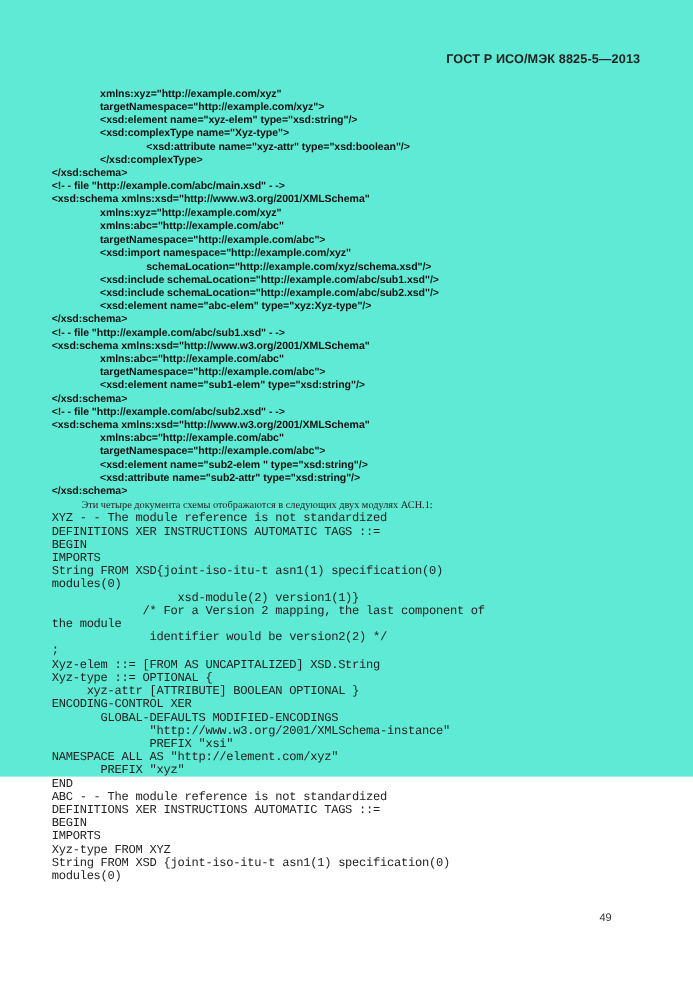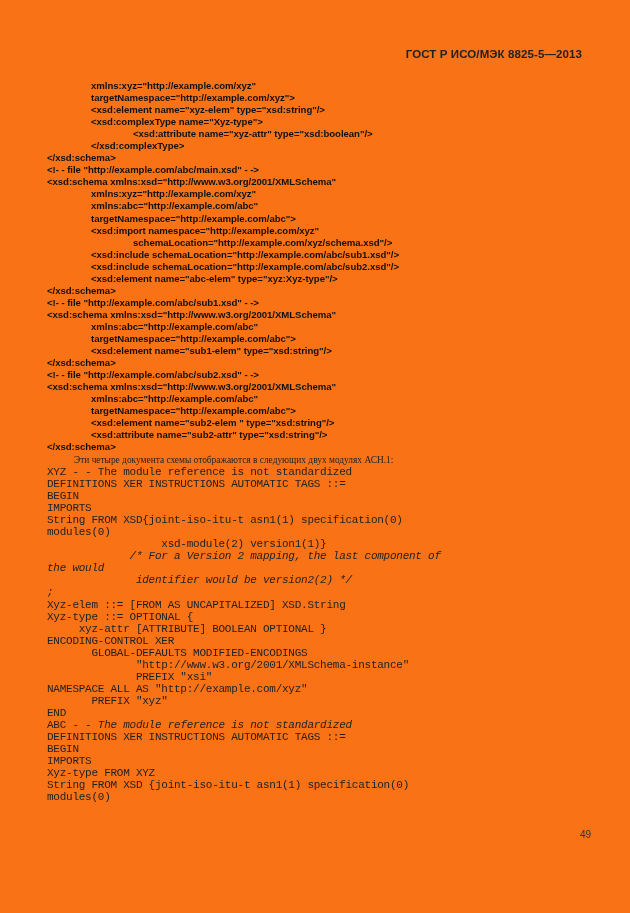--- a/index.html
+++ b/index.html
@@ -1,17 +1,17 @@
 <!DOCTYPE html>
 <html><head>
   <meta charset="utf-8">
   <style>
     html, body { margin: 0; padding: 0; background: #ffffff; }
     body { width: 630px; height: 913px; position: relative; overflow: hidden; color: #111; }
-    .page { position: absolute; left: 0; top: 0; width: 630px; height: 913px; background: #f97316; }
+    .page { position: absolute; left: 0; top: 0; width: 630px; height: 706px; background: #5eead4; }
     .header {
       position: absolute; top: 48px; right: 48px;
       font-family: "Liberation Sans", sans-serif; font-weight: bold; font-size: 11.5px;
       color: #222; letter-spacing: 0.1px;
     }
     .block { position: absolute; left: 47px; }
     .xml { top: 80px; }
     .xml .line {
       font-family: "Liberation Sans", sans-serif; font-size: 9.6px; line-height: 12.05px;
       height: 12.05px; white-space: pre; color: #111; font-weight: bold; letter-spacing: -0.05px;
@@ -21,23 +21,23 @@
     .para {
       position: absolute; left: 74px; top: 454px;
       font-family: Liberation Serif, serif; font-size: 9.4px; line-height: 12px;
       color: #222; white-space: pre; text-align: center;
     }
     .asn { top: 466px; }
     .asn .line {
       font-family: "Liberation Mono", monospace; font-size: 11px; line-height: 12.05px;
       height: 12.05px; white-space: pre; color: #222; letter-spacing: -0.25px;
     }
-    .asn .it { font-style: italic; }
+    .asn .it { }
     .pagenum {
-      position: absolute; top: 829px; left: 580px;
+      position: absolute; top: 829px; left: 545px;
       font-family: "Liberation Sans", sans-serif; font-size: 10px; color: #333;
     }
   </style>
 </head>
 <body>
 
 <div class="page">
   <div class="header">ГОСТ Р ИСО/МЭК 8825-5—2013</div>
 
   <div class="block xml" id="xml-block">
@@ -78,31 +78,31 @@
 
   <div class="block asn" id="asn-block">
       <div class="line">XYZ - - The module reference is not standardized</div>
       <div class="line">DEFINITIONS XER INSTRUCTIONS AUTOMATIC TAGS ::=</div>
       <div class="line">BEGIN</div>
       <div class="line">IMPORTS</div>
       <div class="line">String FROM XSD{joint-iso-itu-t asn1(1) specification(0)</div>
       <div class="line">modules(0)</div>
       <div class="line">                  xsd-module(2) version1(1)}</div>
       <div class="line it">             /* For a Version 2 mapping, the last component of</div>
-      <div class="line it">the would</div>
+      <div class="line it">the module</div>
       <div class="line it">              identifier would be version2(2) */</div>
       <div class="line it">;</div>
       <div class="line">Xyz-elem ::= [FROM AS UNCAPITALIZED] XSD.String</div>
       <div class="line">Xyz-type ::= OPTIONAL {</div>
       <div class="line">     xyz-attr [ATTRIBUTE] BOOLEAN OPTIONAL }</div>
       <div class="line">ENCODING-CONTROL XER</div>
       <div class="line">       GLOBAL-DEFAULTS MODIFIED-ENCODINGS</div>
       <div class="line">              "http://www.w3.org/2001/XMLSchema-instance"</div>
       <div class="line">              PREFIX "xsi"</div>
-      <div class="line">NAMESPACE ALL AS "http://example.com/xyz"</div>
+      <div class="line">NAMESPACE ALL AS "http://element.com/xyz"</div>
       <div class="line">       PREFIX "xyz"</div>
       <div class="line">END</div>
       <div class="line"><span>ABC - - </span><span class="it">The module reference is not standardized</span></div>
       <div class="line">DEFINITIONS XER INSTRUCTIONS AUTOMATIC TAGS ::=</div>
       <div class="line">BEGIN</div>
       <div class="line">IMPORTS</div>
       <div class="line">Xyz-type FROM XYZ</div>
       <div class="line">String FROM XSD {joint-iso-itu-t asn1(1) specification(0)</div>
       <div class="line">modules(0)</div>
     </div>

